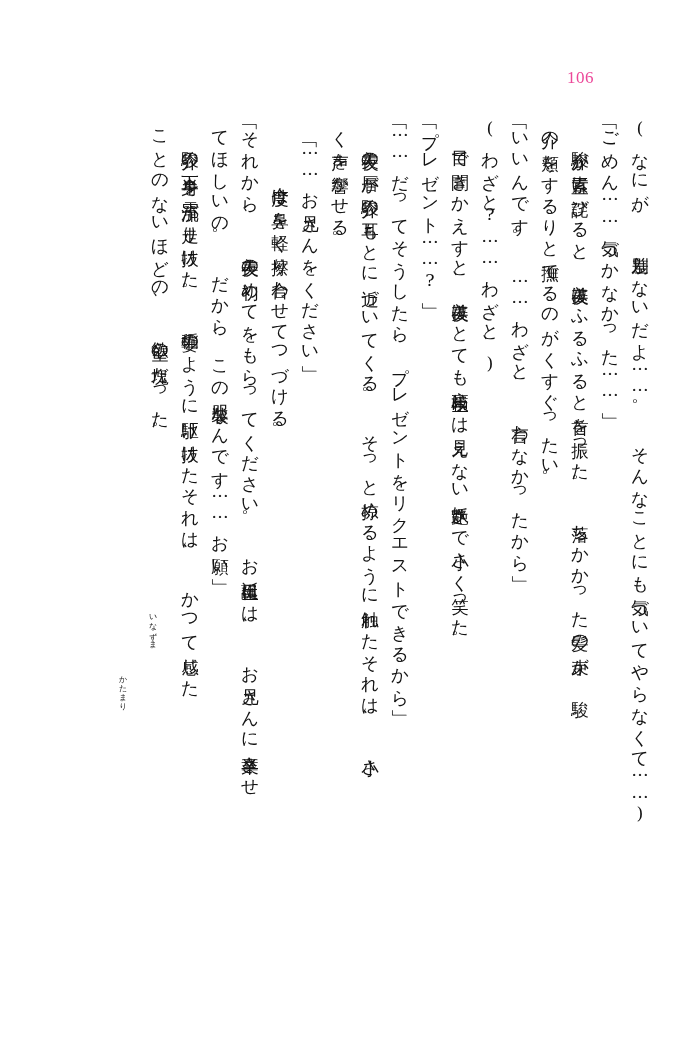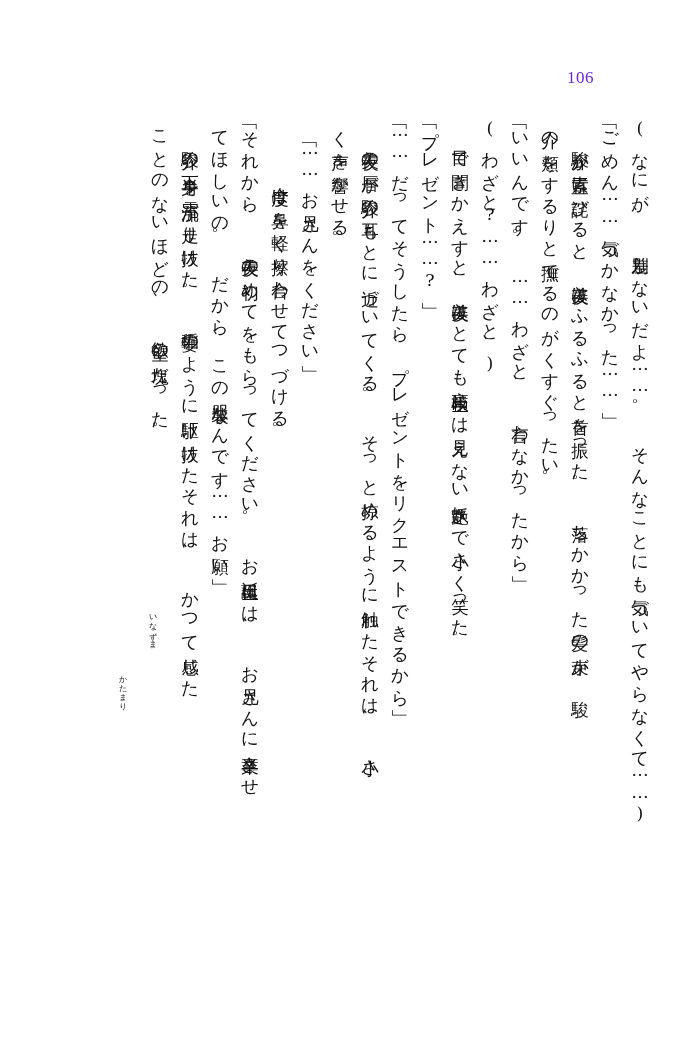--- a/index.html
+++ b/index.html
@@ -15,21 +15,21 @@
     overflow: hidden;
     font-family: "Liberation Serif", "DejaVu Serif", serif;
     color: #1a1a1a;
   }
   .page-number {
     position: absolute;
     top: 68px;
     right: 96px;
     font-size: 17px;
     letter-spacing: 0.5px;
-    color: #6d28d9;
+    color: #ec4899;
     font-family: "Liberation Serif", "DejaVu Serif", serif;
   }
   .text-block {
     position: absolute;
     top: 118px;
     left: 42px;
     right: 42px;
     height: 880px;
     display: flex;
     flex-direction: row-reverse;

